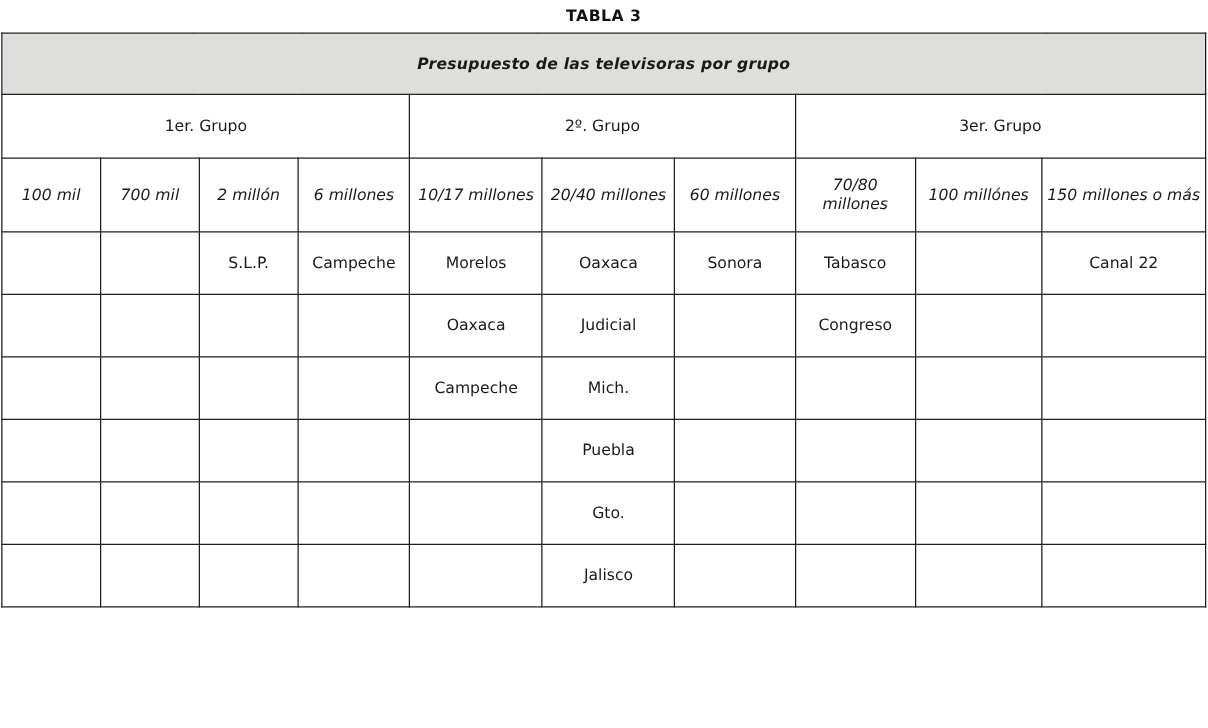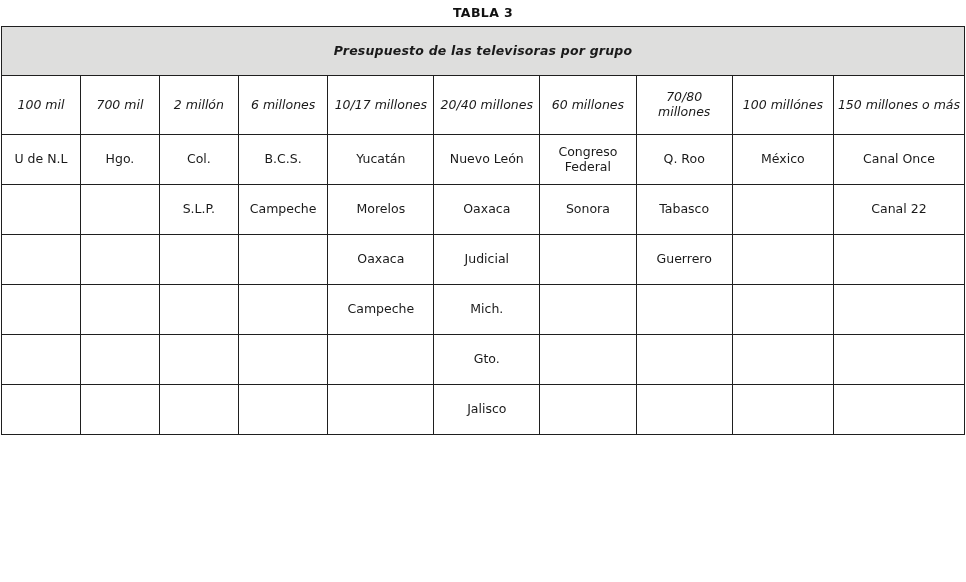--- a/index.html
+++ b/index.html
@@ -80,76 +80,81 @@
       <col style="width:11.0%">
       <col style="width:10.0%">
       <col style="width:10.0%">
       <col style="width:10.5%">
       <col style="width:13.6%">
     </colgroup>
     <tbody>
       <tr class="title-row">
         <td colspan="10">Presupuesto de las televisoras por grupo</td>
       </tr>
+      <tr class="group-row">
+        <td colspan="4">1er. Grupo</td>
+        <td colspan="3">2º. Grupo</td>
+        <td colspan="3">3er. Grupo</td>
+      </tr>
       <tr class="amount-row">
         <td>100 mil</td>
         <td>700 mil</td>
         <td>2 millón</td>
         <td>6 millones</td>
         <td>10/17 millones</td>
         <td>20/40 millones</td>
         <td>60 millones</td>
         <td>70/80 millones</td>
         <td>100 millónes</td>
         <td>150 millones o más</td>
       </tr>
 
-      <tr class="data-row">
-        <td>U de N.L</td>
-        <td>Hgo.</td>
-        <td>Col.</td>
-        <td>B.C.S.</td>
-        <td>Yucatán</td>
-        <td>Nuevo León</td>
-        <td>Congreso Federal</td>
-        <td>Q. Roo</td>
-        <td>México</td>
-        <td>Canal Once</td>
-      </tr>
       <tr class="data-row">
         <td></td>
         <td></td>
         <td>S.L.P.</td>
         <td>Campeche</td>
         <td>Morelos</td>
         <td>Oaxaca</td>
         <td>Sonora</td>
         <td>Tabasco</td>
         <td></td>
         <td>Canal 22</td>
       </tr>
       <tr class="data-row">
         <td></td>
         <td></td>
         <td></td>
         <td></td>
         <td>Oaxaca</td>
         <td>Judicial</td>
         <td></td>
-        <td>Guerrero</td>
+        <td>Congreso</td>
         <td></td>
         <td></td>
       </tr>
       <tr class="data-row">
         <td></td>
         <td></td>
         <td></td>
         <td></td>
         <td>Campeche</td>
         <td>Mich.</td>
+        <td></td>
+        <td></td>
+        <td></td>
+        <td></td>
+      </tr>
+      <tr class="data-row">
+        <td></td>
+        <td></td>
+        <td></td>
+        <td></td>
+        <td></td>
+        <td>Puebla</td>
         <td></td>
         <td></td>
         <td></td>
         <td></td>
       </tr>
       <tr class="data-row">
         <td></td>
         <td></td>
         <td></td>
         <td></td>

